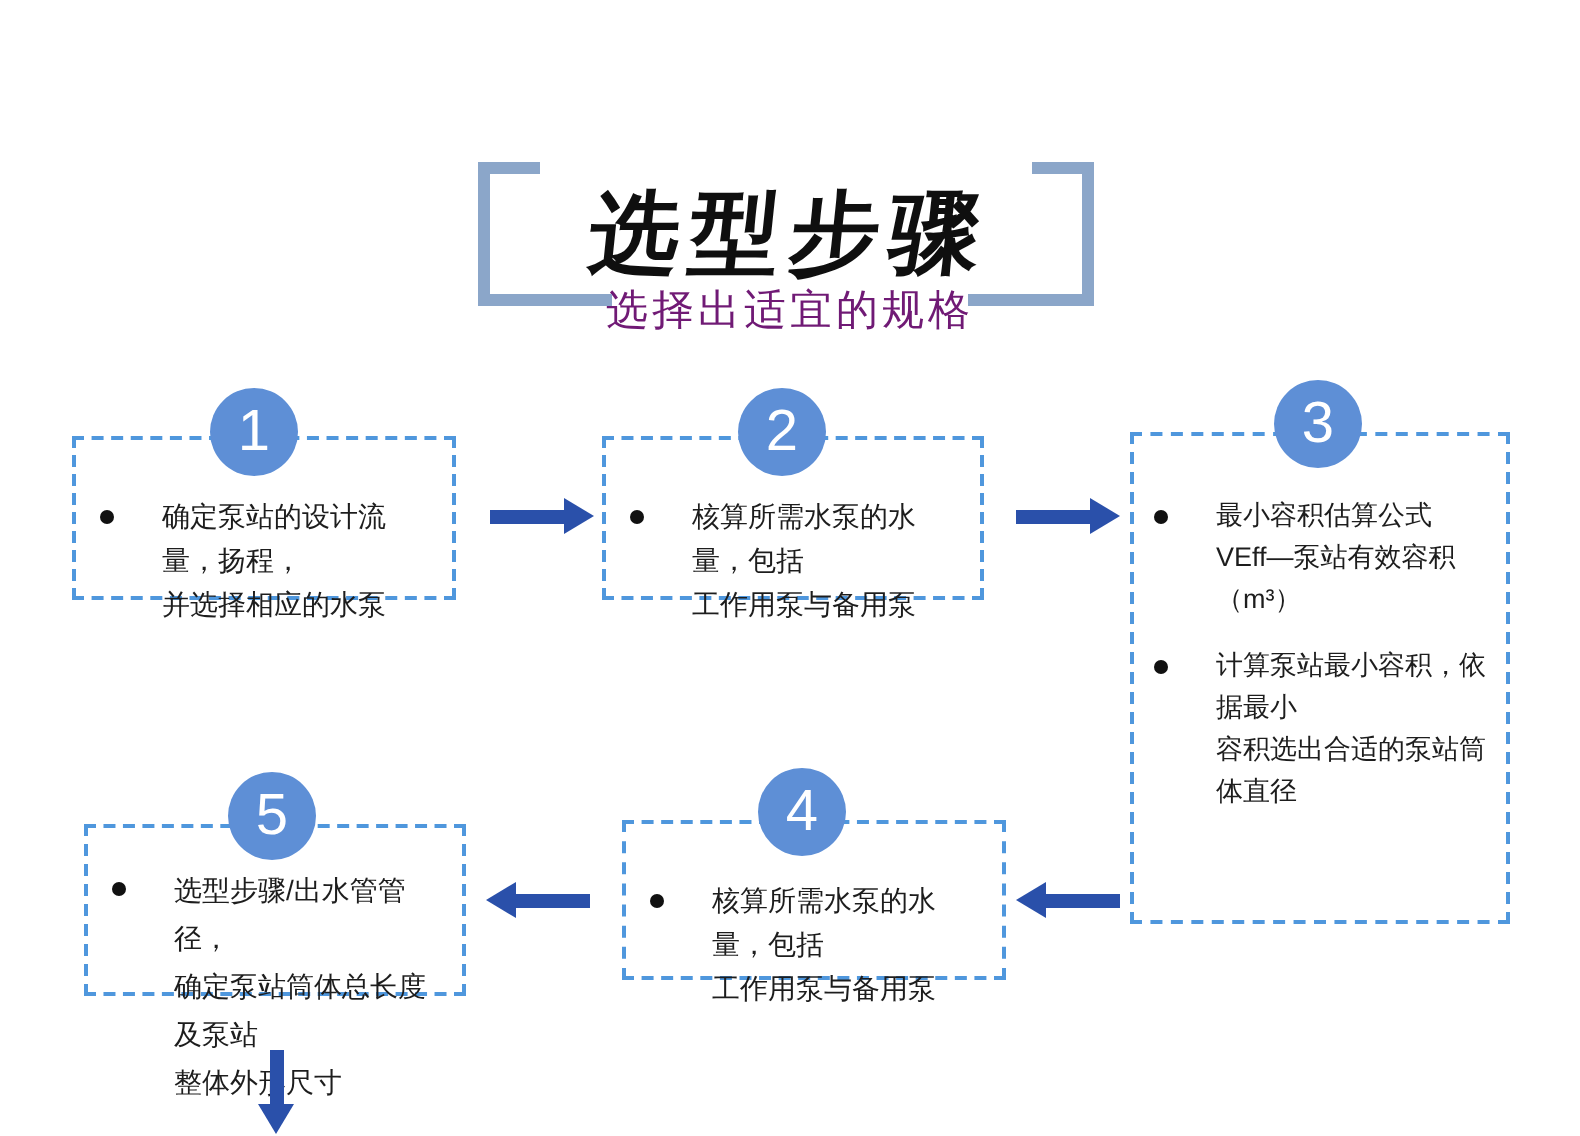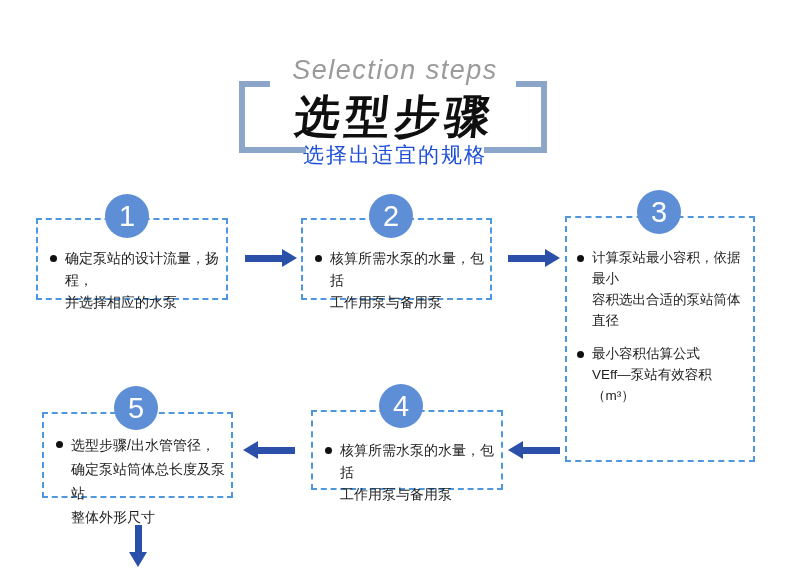--- a/index.html
+++ b/index.html
@@ -14,21 +14,21 @@
     position:absolute; top:55px; left:0; width:100%; text-align:center;
     font-size:27px; font-style:italic; color:#9a9a9a; letter-spacing:1.5px;
   }
   .title-zh {
     position:absolute; top:87px; left:0; width:100%; text-align:center;
     font-size:45px; font-weight:900; color:#0f0f0f; letter-spacing:5px;
     transform:skewX(-6deg);
   }
   .subtitle {
     position:absolute; top:141px; left:0; width:100%; text-align:center;
-    font-size:21px; color:#1d4ed8; letter-spacing:2px;
+    font-size:21px; color:#701a75; letter-spacing:2px;
   }
   .bracket-l {
     position:absolute; left:239px; top:81px; width:31px; height:72px;
     border-left:6px solid #8ba6c9; border-top:6px solid #8ba6c9; border-bottom:6px solid #8ba6c9;
   }
   .bracket-l-ext { position:absolute; left:268px; top:147px; width:38px; height:6px; background:#8ba6c9; }
   .bracket-r {
     position:absolute; left:516px; top:81px; width:31px; height:72px;
     border-right:6px solid #8ba6c9; border-top:6px solid #8ba6c9; border-bottom:6px solid #8ba6c9;
   }
@@ -50,21 +50,21 @@
   .c1 { left:105px; top:194px; }
   .c2 { left:369px; top:194px; }
   .c3 { left:637px; top:190px; }
   .c4 { left:379px; top:384px; }
   .c5 { left:114px; top:386px; }
 
   .bullets { list-style:none; }
   .b1 .bullets, .b2 .bullets, .b4 .bullets { padding:27px 6px 0 12px; }
   .b5 .bullets { padding:19px 6px 0 12px; }
   .b3 .bullets { padding:29px 4px 0 10px; }
-  .bullet { display:flex; gap:8px; margin-bottom:11px; }
+  .bullet { display:flex; gap:24px; margin-bottom:11px; }
   .dot { flex:0 0 auto; width:7px; height:7px; border-radius:50%; background:#111; margin-top:8px; }
   .btext { font-size:14px; color:#1d1d1d; line-height:22px; white-space:pre-line; }
   .b3 .btext { font-size:13.5px; line-height:21px; }
   .b3 .bullet { margin-bottom:12px; }
   .b5 .btext { line-height:24px; }
 
   
   .arrow-h { position:absolute; height:18px; display:flex; align-items:center; }
   .shaft { height:7px; background:#2a50aa; flex:1; }
   .head-right {
@@ -90,21 +90,20 @@
     width:0; height:0;
     border-left:9px solid transparent; border-right:9px solid transparent;
     border-top:15px solid #2a50aa;
   }
 </style>
 </head>
 <body>
 
 <div class="stage">
 
-  <div class="title-en">Selection steps</div>
   <div class="title-zh">选型步骤</div>
   <div class="subtitle">选择出适宜的规格</div>
   <div class="bracket-l"></div>
   <div class="bracket-l-ext"></div>
   <div class="bracket-r"></div>
   <div class="bracket-r-ext"></div>
 
   <div class="circle c1">1</div>
   <div class="circle c2">2</div>
   <div class="circle c3">3</div>
@@ -128,27 +127,27 @@
         <span class="btext">核算所需水泵的水量，包括
 工作用泵与备用泵</span>
       </li>
     </ul>
   </div>
 
   <div class="step-box b3">
     <ul class="bullets">
       <li class="bullet">
         <span class="dot"></span>
-        <span class="btext">计算泵站最小容积，依据最小
-容积选出合适的泵站筒体直径</span>
+        <span class="btext">最小容积估算公式
+VEff—泵站有效容积（m³）</span>
       </li>
       <li class="bullet">
         <span class="dot"></span>
-        <span class="btext">最小容积估算公式
-VEff—泵站有效容积（m³）</span>
+        <span class="btext">计算泵站最小容积，依据最小
+容积选出合适的泵站筒体直径</span>
       </li>
     </ul>
   </div>
 
   <div class="step-box b4">
     <ul class="bullets">
       <li class="bullet">
         <span class="dot"></span>
         <span class="btext">核算所需水泵的水量，包括
 工作用泵与备用泵</span>

